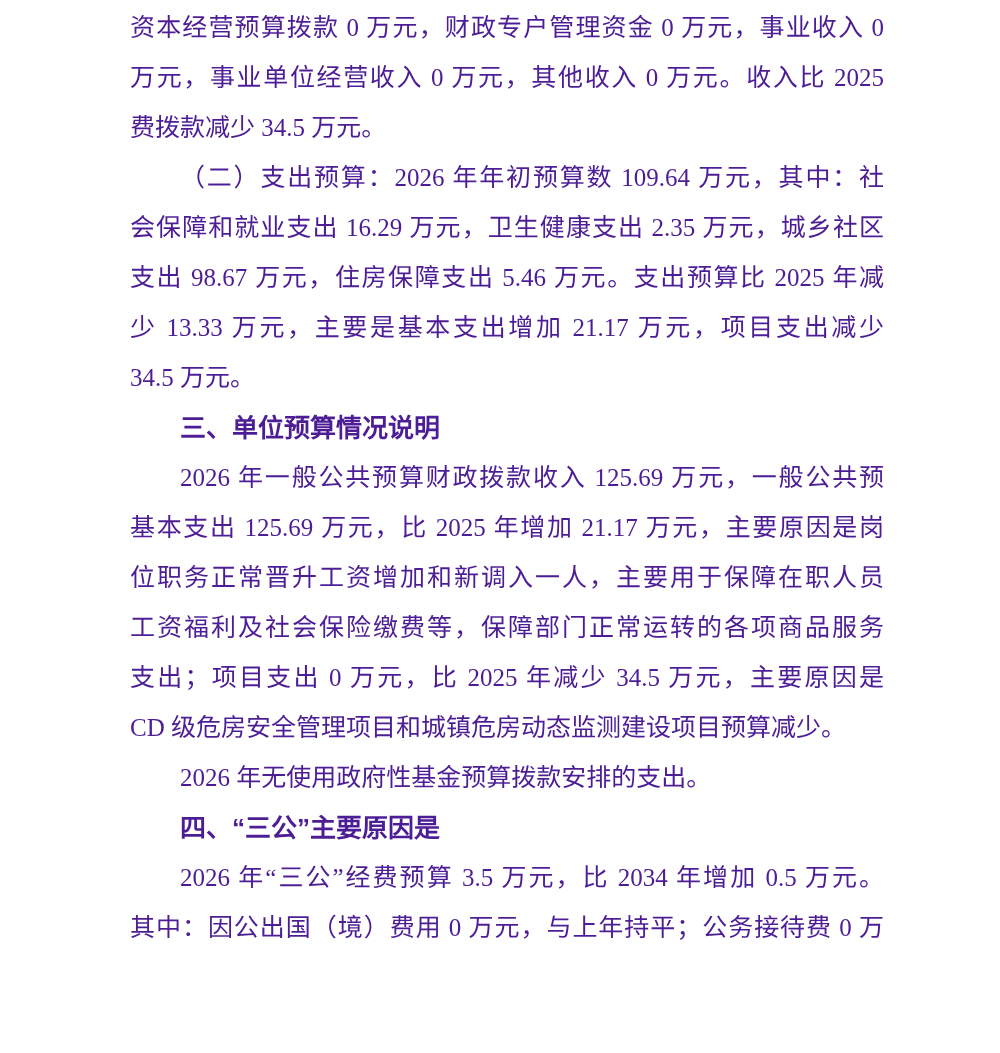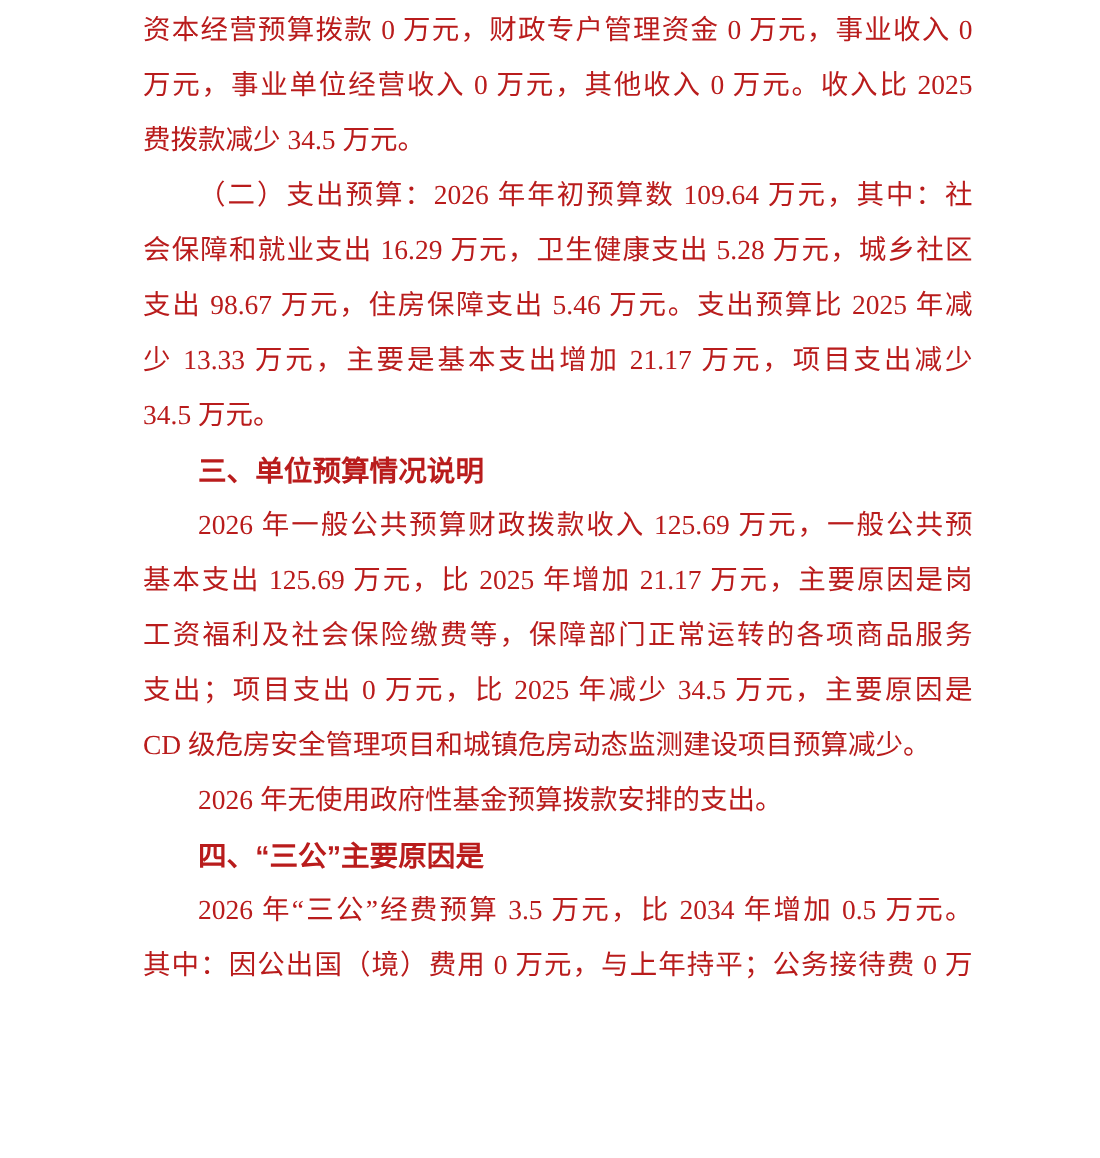--- a/index.html
+++ b/index.html
@@ -19,21 +19,21 @@
   }
   .content {
     position: absolute;
     left: 130px;
     top: 3px;
     width: 754px;
   }
   .line {
     font-family: "Liberation Serif", "DejaVu Serif", serif;
     font-size: 25px;
-    color: #b91c1c;
+    color: #4c1d95;
     height: 50px;
     line-height: 50px;
     text-align: left;
     overflow: hidden;
     white-space: normal;
   }
   .line.justify {
     text-align: justify;
     text-align-last: justify;
     text-justify: distribute;
@@ -51,27 +51,28 @@
 </style>
 </head>
 <body>
 
 <div class="page">
   <div class="content">
       <div class="line justify">资本经营预算拨款 0 万元，财政专户管理资金 0 万元，事业收入 0</div>
       <div class="line justify">万元，事业单位经营收入 0 万元，其他收入 0 万元。收入比 2025</div>
       <div class="line">费拨款减少 34.5 万元。</div>
       <div class="line indent justify">（二）支出预算：2026 年年初预算数 109.64 万元，其中：社</div>
-      <div class="line justify">会保障和就业支出 16.29 万元，卫生健康支出 5.28 万元，城乡社区</div>
+      <div class="line justify">会保障和就业支出 16.29 万元，卫生健康支出 2.35 万元，城乡社区</div>
       <div class="line justify">支出 98.67 万元，住房保障支出 5.46 万元。支出预算比 2025 年减</div>
       <div class="line justify">少 13.33 万元，主要是基本支出增加 21.17 万元，项目支出减少</div>
       <div class="line">34.5 万元。</div>
       <div class="line heading indent">三、单位预算情况说明</div>
       <div class="line indent justify">2026 年一般公共预算财政拨款收入 125.69 万元，一般公共预</div>
       <div class="line justify">基本支出 125.69 万元，比 2025 年增加 21.17 万元，主要原因是岗</div>
+      <div class="line justify">位职务正常晋升工资增加和新调入一人，主要用于保障在职人员</div>
       <div class="line justify">工资福利及社会保险缴费等，保障部门正常运转的各项商品服务</div>
       <div class="line justify">支出；项目支出 0 万元，比 2025 年减少 34.5 万元，主要原因是</div>
       <div class="line">CD 级危房安全管理项目和城镇危房动态监测建设项目预算减少。</div>
       <div class="line indent">2026 年无使用政府性基金预算拨款安排的支出。</div>
       <div class="line heading indent">四、“三公”主要原因是</div>
       <div class="line indent justify">2026 年“三公”经费预算 3.5 万元，比 2034 年增加 0.5 万元。</div>
       <div class="line justify">其中：因公出国（境）费用 0 万元，与上年持平；公务接待费 0 万</div>
     </div>
 </div>
 

